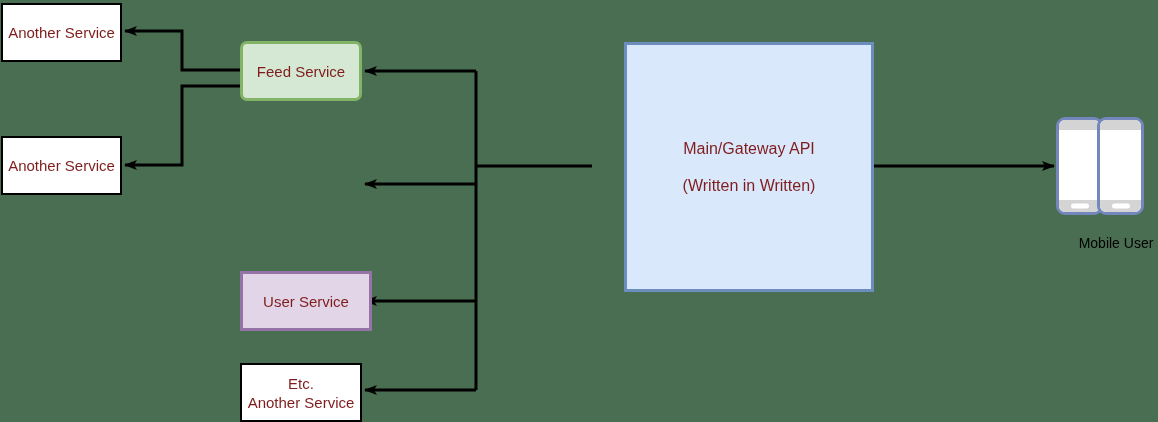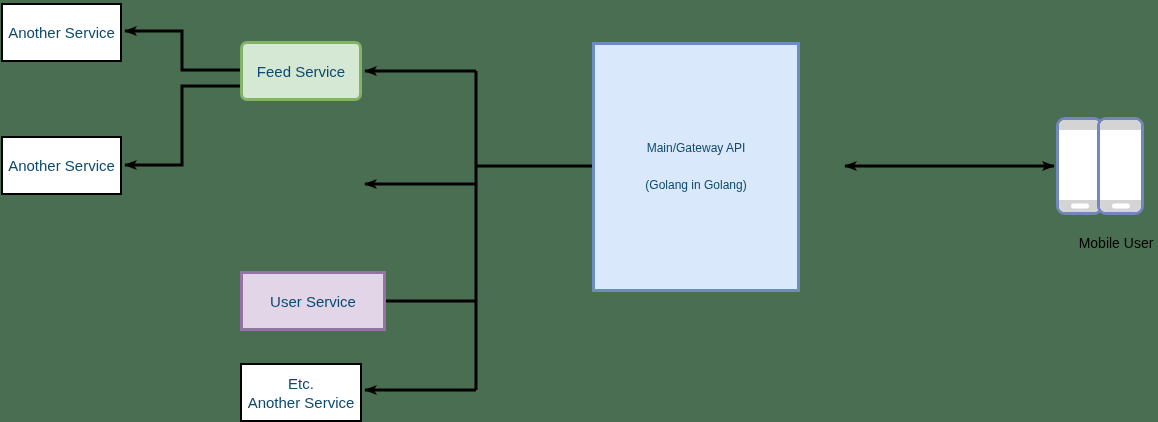--- a/index.html
+++ b/index.html
@@ -24,37 +24,37 @@
     position: absolute;
     z-index: 2;
     box-sizing: border-box;
     display: flex;
     flex-direction: column;
     align-items: center;
     justify-content: center;
     text-align: center;
     font-size: 15px;
     line-height: 19px;
-    color: #0c4a6e;
+    color: #7f1d1d;
     background: #fff;
     border: 3px solid #000;
   }
   .node.plain { border-width: 2.5px; }
 
   .node-as-top  { left: 1px;   top: 3px;   width: 121px; height: 59px; }
   .node-as-mid  { left: 1px;   top: 136px; width: 121px; height: 59px; }
   .node-feed    { left: 240px; top: 41px;  width: 122px; height: 60px; border-radius: 7px; }
   .node-content { left: 240px; top: 155px; width: 122px; height: 59px; }
-  .node-user    { left: 240px; top: 271px; width: 146px; height: 60px; }
+  .node-user    { left: 240px; top: 271px; width: 132px; height: 60px; }
   .node-etc     { left: 240px; top: 363px; width: 122px; height: 59px; }
 
   .node-gateway {
-    left: 592px; top: 42px;
-    width: 208px; height: 250px;
-    font-size: 12px;
+    left: 624px; top: 42px;
+    width: 250px; height: 250px;
+    font-size: 16px;
   }
   .node-gateway .gw-line1 { margin-bottom: 18px; }
 
   .phones {
     position: absolute;
     left: 1056px; top: 117px;
     width: 92px; height: 98px;
     z-index: 2;
   }
   .phone {
@@ -134,21 +134,21 @@
     <span>User Service</span>
   </div>
 
   <div class="node plain node-etc" style="background: rgb(255, 255, 255); border-color: rgb(0, 0, 0);">
     <span>Etc.</span>
     <span>Another Service</span>
   </div>
 
   <div class="node node-gateway" style="background: rgb(218, 232, 252); border-color: rgb(108, 142, 191);">
     <div class="gw-line1">Main/Gateway API</div>
-    <div>(Golang in Golang)</div>
+    <div>(Written in Written)</div>
   </div>
 
   <div class="phones">
     <div class="phone phone-1" style="border-color: rgb(116, 135, 189);">
       <div class="phone-top" style="background: rgb(212, 212, 212);"></div>
       <div class="phone-screen" style="background: rgb(255, 255, 255);"></div>
       <div class="phone-bottom" style="background: rgb(212, 212, 212);">
         <div class="home-pill"></div>
       </div>
     </div>

